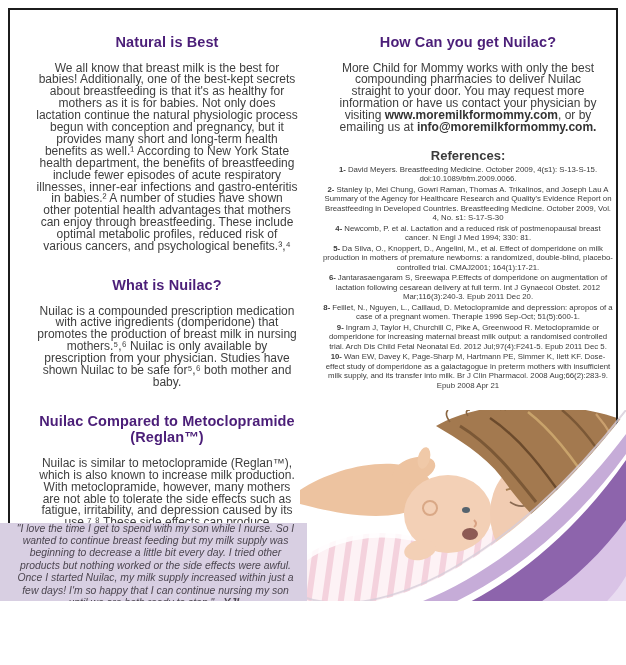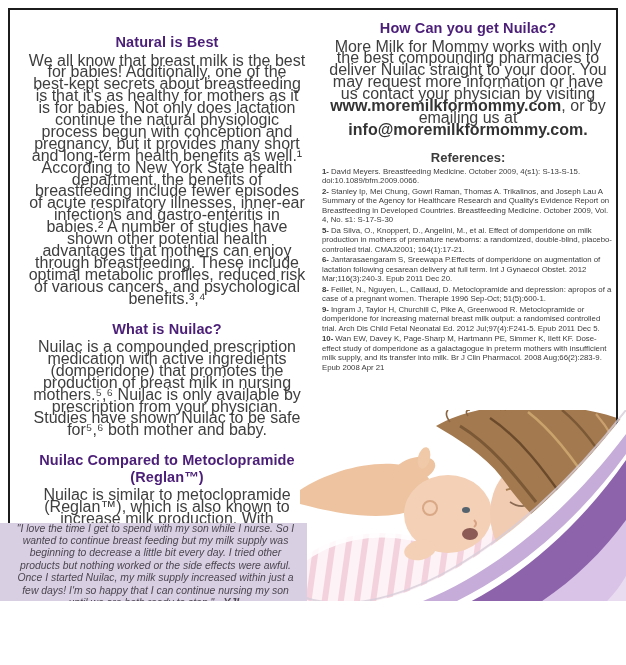--- a/index.html
+++ b/index.html
@@ -19,37 +19,37 @@
     position:absolute; left:8px; top:8px; width:610px; height:640px;
     border:2px solid #1c1c1c; z-index:3; pointer-events:none;
   }
   .swirl-layer { position:absolute; left:300px; top:410px; width:326px; height:252px; z-index:4; pointer-events:none; }
 
   .col-left {
     position:absolute; left:24px; top:34px; width:286px; z-index:5;
     text-align:center;
   }
   .col-right {
-    position:absolute; left:322px; top:20px; width:292px; z-index:2;
+    position:absolute; left:322px; top:34px; width:292px; z-index:2;
     text-align:center;
   }
   h2.sec-head {
     margin:0 0 3px 0; font-size:14.5px; line-height:16.5px; font-weight:bold;
     color:#4b1e78; letter-spacing:0.1px;
   }
   .sec-body {
-    margin:4px; font-size:16px; line-height:11.9px; color:#3e3e3e;
+    margin:12px; font-size:12px; line-height:11.9px; color:#3e3e3e;
   }
   .gap { height:12px; }
   .sec-body b { color:#333333; }
   .refs-head {
     margin:14px 0 2px 0; font-size:13px; font-weight:bold; color:#3b3b3b;
     text-align:center;
   }
-  .refs { text-align:left; }
+  .refs { text-align:center; }
   .ref {
     font-size:7.8px; line-height:9.5px; color:#3b3b3b; margin:0 0 1px 0;
   }
   .ref b { margin-right:2px; }
   .testimonial {
     position:absolute; left:0; top:523px; width:307px; height:86px;
     background:#d8cfe2; z-index:6;
     display:flex; align-items:center; justify-content:center;
     padding:4px 12px 4px 16px;
   }
@@ -132,26 +132,27 @@
     <div class="gap"></div>
     <h2 class="sec-head">What is Nuilac?</h2>
     <p class="sec-body">Nuilac is a compounded prescription medication with active ingredients (domperidone) that promotes the production of breast milk in nursing mothers.⁵,⁶ Nuilac is only available by prescription from your physician. Studies have shown Nuilac to be safe for⁵,⁶ both mother and baby.</p>
     <div class="gap"></div>
     <h2 class="sec-head">Nuilac Compared to Metoclopramide (Reglan™)</h2>
     <p class="sec-body">Nuilac is similar to metoclopramide (Reglan™), which is also known to increase milk production. With metoclopramide, however, many mothers are not able to tolerate the side effects such as fatigue, irritability, and depression caused by its use.⁷,⁸ These side effects can produce contradictory results, inhibiting lactation. Nuilac may have significantly less signs of these side effects.⁹  Because of Nuilac's compounded nature, absorption into the mother's system occurs more naturally. In fact, studies show extremely limited amounts of Nuilac passing through the blood-brain barrier and into breast milk.⁹,¹⁰</p>
   </div>
 
   <div class="col-right">
     <h2 class="sec-head">How Can you get Nuilac?</h2>
-    <p class="sec-body"><span>More Milk for Mommy works with only the best compounding pharmacies to deliver Nuilac straight to your door. You may request more information or have us contact your physician by visiting </span><b>www.moremilkformommy.com</b><span>, or by emailing us at </span><b>info@moremilkformommy.com.</b></p>
+    <p class="sec-body"><span>More Child for Mommy works with only the best compounding pharmacies to deliver Nuilac straight to your door. You may request more information or have us contact your physician by visiting </span><b>www.moremilkformommy.com</b><span>, or by emailing us at </span><b>info@moremilkformommy.com.</b></p>
 
     <div class="refs-head">References:</div>
     <div class="refs">
       <p class="ref"><b>1-</b><span>David Meyers. Breastfeeding Medicine. October 2009, 4(s1): S-13-S-15. doi:10.1089/bfm.2009.0066.</span></p>
       <p class="ref"><b>2-</b><span>Stanley Ip, Mei Chung, Gowri Raman, Thomas A. Trikalinos, and Joseph Lau A Summary of the Agency for Healthcare Research and Quality's Evidence Report on Breastfeeding in Developed Countries. Breastfeeding Medicine. October 2009, Vol. 4, No. s1: S-17-S-30</span></p>
+      <p class="ref"><b>4-</b><span>Newcomb, P. et al. Lactation and a reduced risk of postmenopausal breast cancer. N Engl J Med 1994; 330: 81.</span></p>
       <p class="ref"><b>5-</b><span>Da Silva, O., Knoppert, D., Angelini, M., et al. Effect of domperidone on milk production in mothers of premature newborns: a randomized, double-blind, placebo-controlled trial. CMAJ2001; 164(1):17-21.</span></p>
       <p class="ref"><b>6-</b><span>Jantarasaengaram S, Sreewapa P.Effects of domperidone on augmentation of lactation following cesarean delivery at full term. Int J Gynaecol Obstet. 2012 Mar;116(3):240-3. Epub 2011 Dec 20.</span></p>
       <p class="ref"><b>8-</b><span>Feillet, N., Nguyen, L., Caillaud, D. Metoclopramide and depression: apropos of a case of a pregnant women. Therapie  1996 Sep-Oct; 51(5):600-1.</span></p>
       <p class="ref"><b>9-</b><span>Ingram J, Taylor H, Churchill C, Pike A, Greenwood R. Metoclopramide or domperidone for increasing maternal breast milk output: a randomised controlled trial. Arch Dis Child Fetal Neonatal Ed. 2012 Jul;97(4):F241-5. Epub 2011 Dec 5.</span></p>
       <p class="ref"><b>10-</b><span>Wan EW, Davey K, Page-Sharp M, Hartmann PE, Simmer K, Ilett KF. Dose-effect study of domperidone as a galactagogue in preterm mothers with insufficient milk supply, and its transfer into milk. Br J Clin Pharmacol. 2008 Aug;66(2):283-9. Epub 2008 Apr 21</span></p>
     </div>
   </div>
 
   <div class="testimonial">
     <p><span>"I love the time I get to spend with my son while I nurse. So I wanted to continue breast feeding but my milk supply was beginning to decrease a little bit every day. I tried other products but nothing worked or the side effects were awful. Once I started Nuilac, my milk supply increased within just a few days! I'm so happy that I can continue nursing my son until we are both ready to stop." - </span><b>YJL</b></p>

